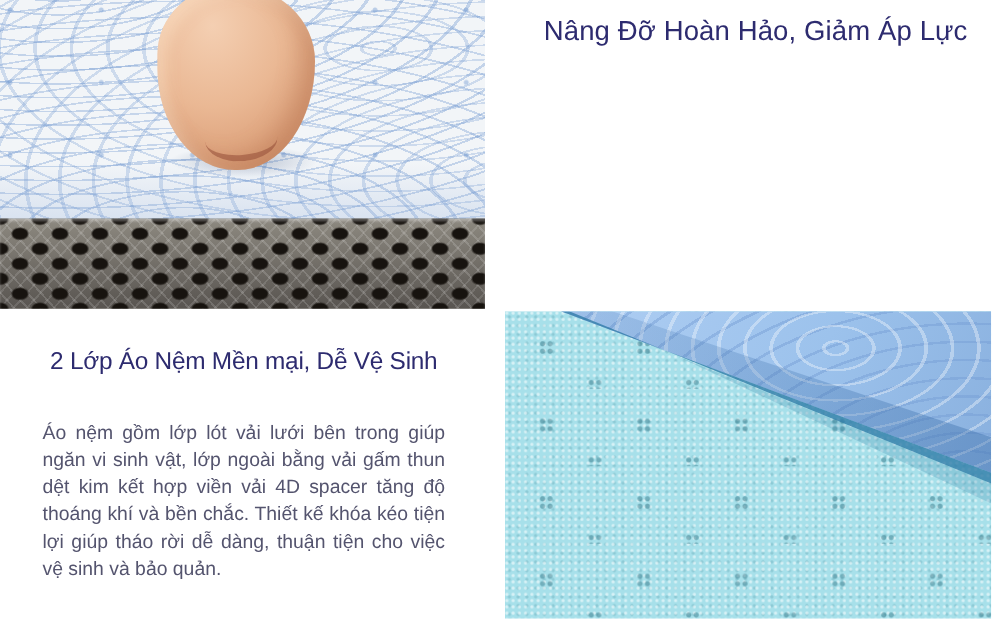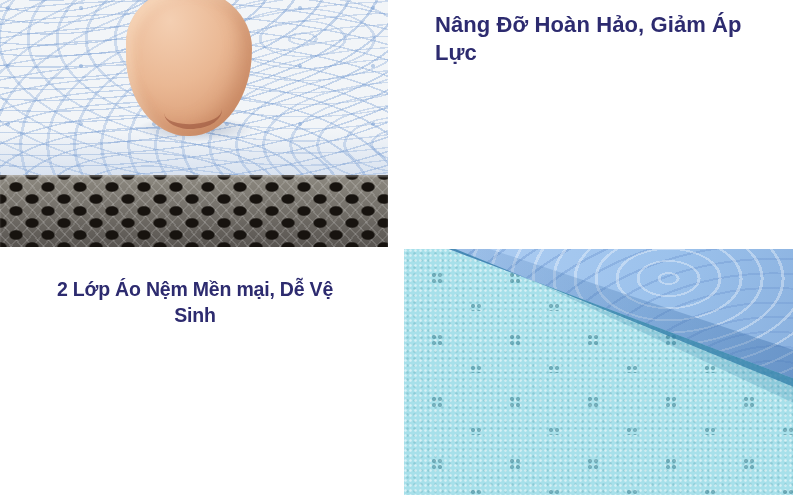--- a/index.html
+++ b/index.html
@@ -2,21 +2,21 @@
 <html><head>
 <meta charset="utf-8">
 <style>
   html,body{margin:0;padding:0;background:#fff;}
   .canvas{
     position:relative;width:800px;height:499px;background:#ffffff;
     overflow:hidden;font-family:"Liberation Sans",sans-serif;
   }
   
   .feature-heading{
-    margin:0;color:#2d2b6f;font-weight:700;letter-spacing:.1px;
+    margin:0;color:#2d2b6f;font-weight:400;letter-spacing:.1px;
   }
   .feature-body{
     margin:0;color:#54546e;font-size:15.5px;line-height:21.7px;
     text-align:justify;
   }
   .support-text{position:absolute;left:435px;top:11px;width:353px;}
   .support-text .feature-heading{font-size:22px;line-height:28px;margin-bottom:21px;}
   .cover-text{position:absolute;left:34px;top:276px;width:322px;}
   .cover-text .feature-heading{font-size:19.5px;line-height:26px;text-align:center;margin-bottom:34px;letter-spacing:-.2px;}
 
@@ -128,20 +128,21 @@
     </div>
     <div class="mesh"></div>
   </figure>
 
   <section class="support-text">
     <h2 class="feature-heading">Nâng Đỡ Hoàn Hảo, Giảm Áp Lực</h2>
   </section>
 
   <section class="cover-text">
     <h2 class="feature-heading">2 Lớp Áo Nệm Mền mại, Dễ Vệ Sinh</h2>
+    <p class="feature-body">Áo nệm gồm lớp lót vải lưới bên trong giúp ngăn vi sinh vật, lớp ngoài bằng vải gấm thun dệt kim kết hợp viền vải 4D spacer tăng độ thoáng khí và bền chắc. Thiết kế khóa kéo tiện lợi giúp tháo rời dễ dàng, thuận tiện cho việc vệ sinh và bảo quản.</p>
   </section>
 
   <figure class="img-cover" style="margin:0;">
     <div class="aqua"></div>
     <div class="aqua-clusters"></div>
     <div class="fold-drop-shadow"></div>
     <div class="fold"></div>
     <div class="fold-shade"></div>
     <div class="fold-line"></div>
   </figure>

